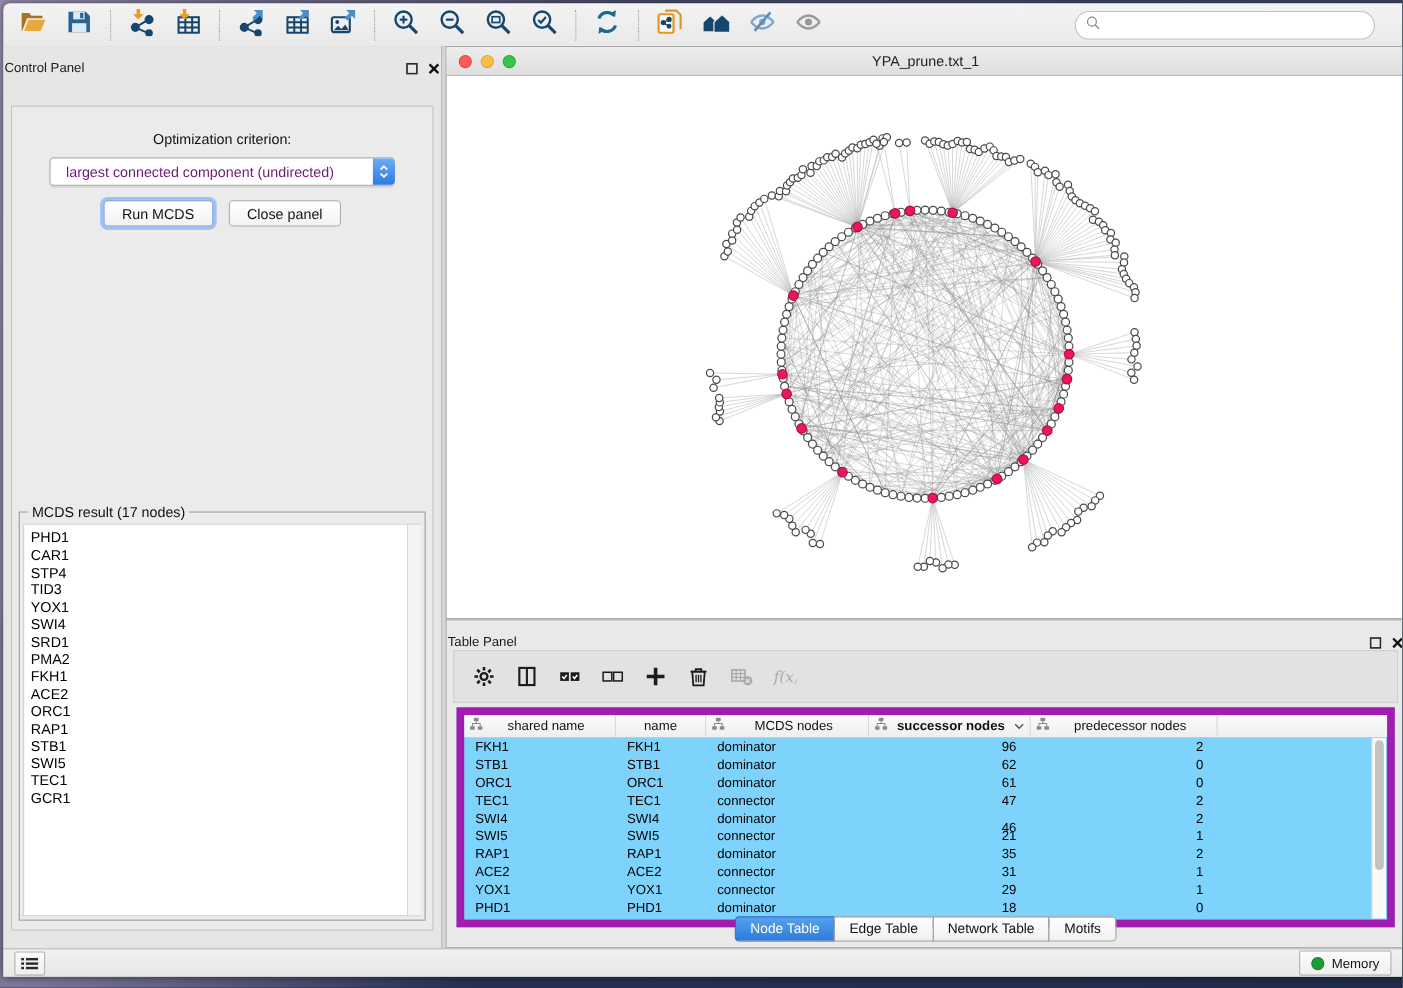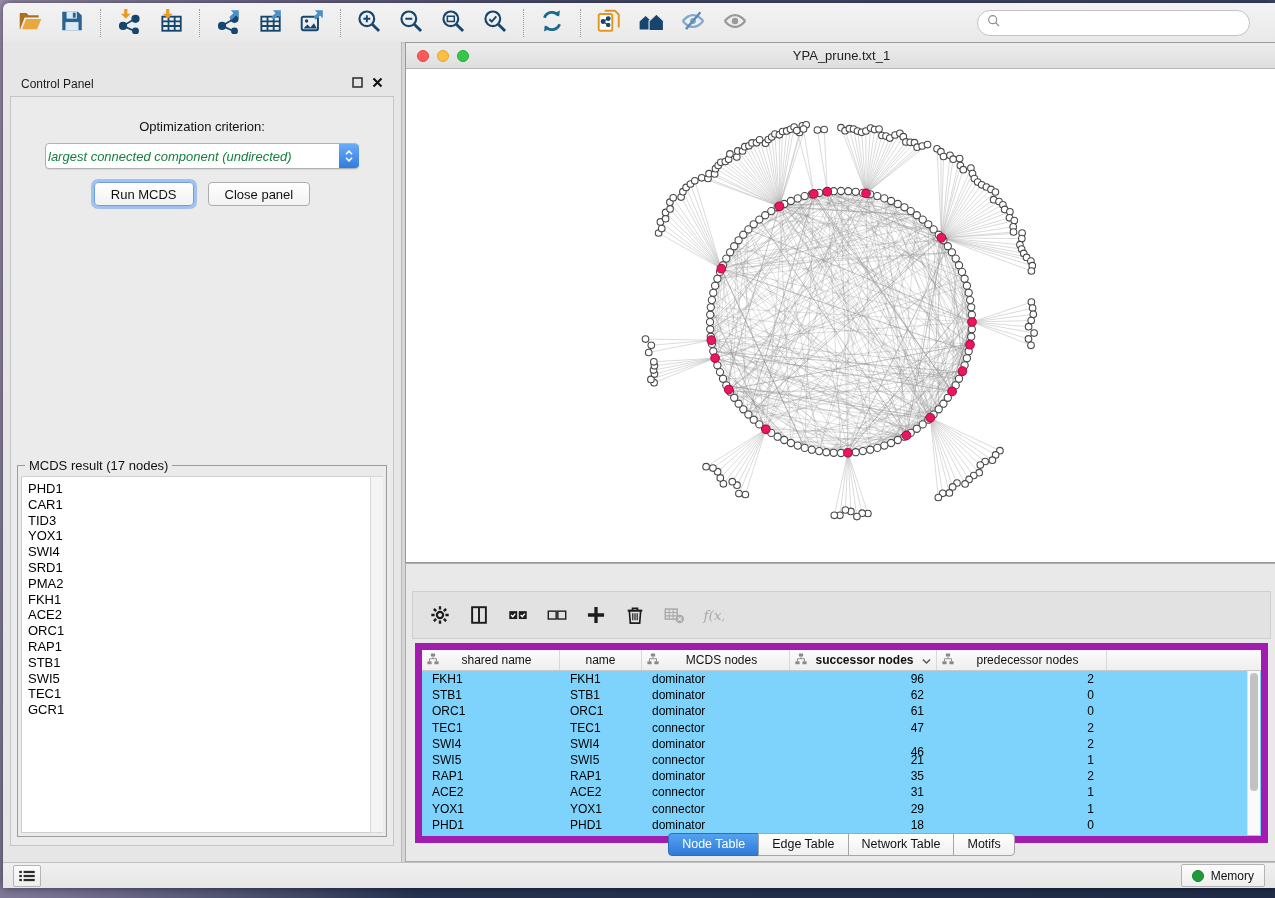--- a/index.html
+++ b/index.html
@@ -13,41 +13,41 @@
   
   .toolbar{position:absolute;left:0;top:0;right:0;height:39px;background:linear-gradient(#f3f3f3,#e9e9e9);
     border-bottom:1px solid #c2c2c2;border-top-left-radius:6px;display:flex;align-items:center;padding-left:6px;}
   .tb-btn{width:42px;height:34px;display:flex;align-items:center;justify-content:center;cursor:default;}
   .tb-sep{width:0;height:28px;border-left:1px dotted #9b9b9b;margin:0 7px;}
   .search-box{position:absolute;right:25px;top:7px;width:255px;height:24px;background:#fff;
     border:1px solid #c3c3c3;border-radius:13px;display:flex;align-items:center;padding:0 8px;}
   .search-box input{border:none;outline:none;flex:1;font-size:12px;font-family:"Liberation Sans",sans-serif;background:transparent;}
 
   
-  .panel-header{height:26px;display:flex;align-items:flex-start;padding:0 18px;margin-top:35px;}
+  .panel-header{height:26px;display:flex;align-items:flex-end;padding:0 1px;}
   .panel-title{font-size:12px;color:#1a1a1a;}
   .win-btns{margin-left:auto;display:flex;align-items:center;gap:9px;}
   .win-btn{width:11px;height:11px;display:flex;align-items:center;justify-content:center;}
 
   
   .control-panel{position:absolute;left:0;top:39px;width:398px;bottom:26px;background:#e6e6e6;
     border-right:1px solid #b8b8b8;}
   .seg-row{display:flex;justify-content:center;margin-top:5px;position:relative;z-index:2;}
   .seg{display:flex;}
   .seg-btn{height:21px;line-height:21px;padding:0 13px;font-size:12.5px;color:#111;background:linear-gradient(#ffffff,#f0f0f0);
     border:1px solid #a6a6a6;margin-left:-1px;cursor:default;}
   .seg-btn:first-child{border-radius:4px 0 0 4px;margin-left:0;}
   .seg-btn:last-child{border-radius:0 4px 4px 0;}
   .seg-btn.active{background:linear-gradient(#55a2f1,#2e7ad8);color:#fff;border-color:#2e6cbe;}
   .cp-content{position:absolute;left:7px;right:7px;top:54px;bottom:16px;background:#ebebeb;
     border:1px solid #c5c5c5;}
   .opt-label{margin-top:22px;text-align:center;font-size:13px;color:#111;}
   .dropdown{margin:9px auto 0;width:312px;height:24px;background:#fff;border:1px solid #b2b2b2;border-radius:4px;
     display:flex;align-items:center;position:relative;box-shadow:0 1px 1px rgba(0,0,0,.08);}
-  .dropdown .dd-text{flex:1;font-size:13px;color:#15803d;padding-left:2px;white-space:nowrap;overflow:hidden;font-style:italic;}
+  .dropdown .dd-text{flex:1;font-size:13px;color:#701a75;padding-left:14px;white-space:nowrap;overflow:hidden;}
   .dd-stepper{width:20px;height:24px;margin-right:-1px;border-radius:0 4px 4px 0;
     background:linear-gradient(#6aabf7,#2f7ce0);display:flex;align-items:center;justify-content:center;}
   .btn-row{display:flex;justify-content:center;gap:14px;margin-top:13px;}
   .push-btn{height:22px;padding:0 16px;background:linear-gradient(#ffffff,#f2f2f2);border:1px solid #ad ad;border:1px solid #adadad;
     border-radius:4px;font-size:13px;color:#111;display:flex;align-items:center;cursor:default;}
   .push-btn.focused{box-shadow:0 0 0 3px rgba(110,165,245,.6);border-color:#6b9fe0;}
   .result-group{position:absolute;left:6px;right:6px;top:368px;bottom:8px;border:1px solid #9d9d9d;}
   .result-legend{position:absolute;top:-8px;left:7px;background:#ebebeb;padding:0 4px;font-size:13px;color:#111;text-align:right;}
   .result-list{position:absolute;left:3px;right:3px;top:10px;bottom:3px;background:#fff;border:1px solid #cfcfcf;
     overflow:hidden;padding:4px 0 0 6px;}
@@ -277,20 +277,21 @@
         </div>
         <div class="btn-row">
           <div class="push-btn focused">Run MCDS</div>
           <div class="push-btn">Close panel</div>
         </div>
         <div class="result-group">
           <span class="result-legend">MCDS result (17 nodes)</span>
           <div class="result-list" id="result-list">
               <div class="result-item">PHD1</div>
               <div class="result-item">CAR1</div>
+              <div class="result-item">STP4</div>
               <div class="result-item">TID3</div>
               <div class="result-item">YOX1</div>
               <div class="result-item">SWI4</div>
               <div class="result-item">SRD1</div>
               <div class="result-item">PMA2</div>
               <div class="result-item">FKH1</div>
               <div class="result-item">ACE2</div>
               <div class="result-item">ORC1</div>
               <div class="result-item">RAP1</div>
               <div class="result-item">STB1</div>

